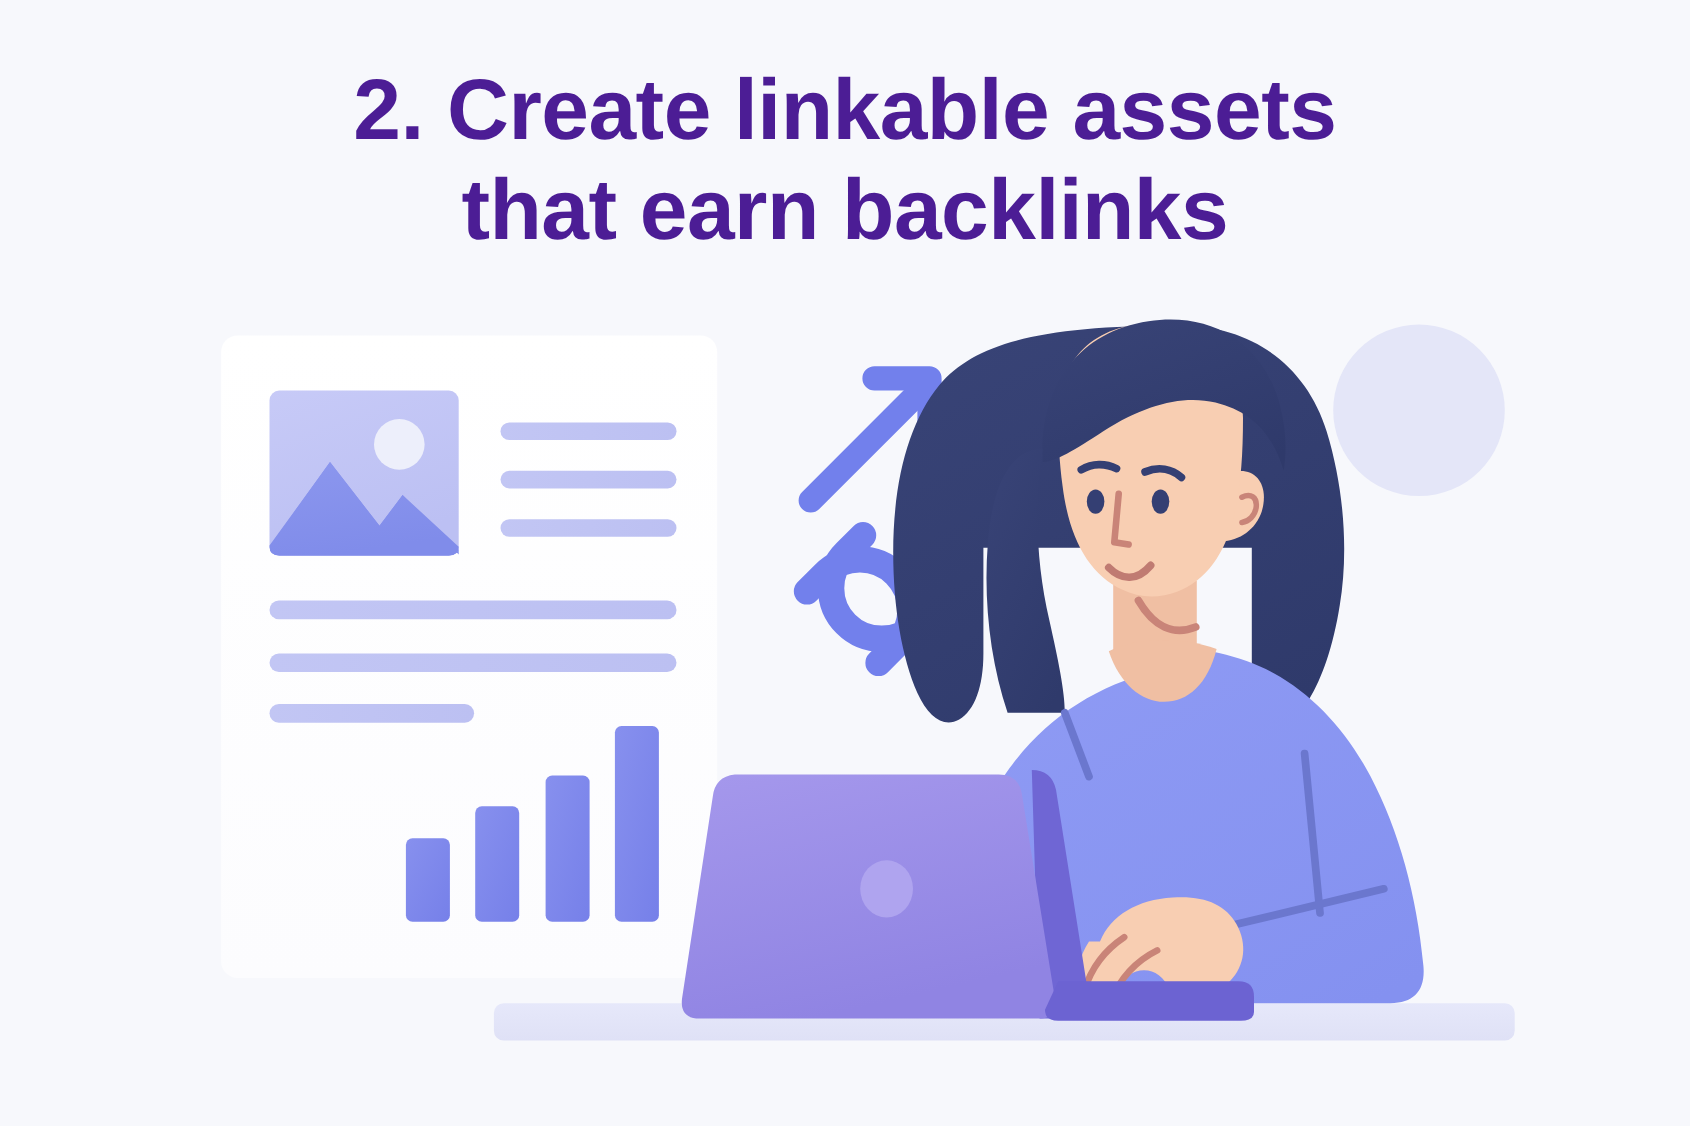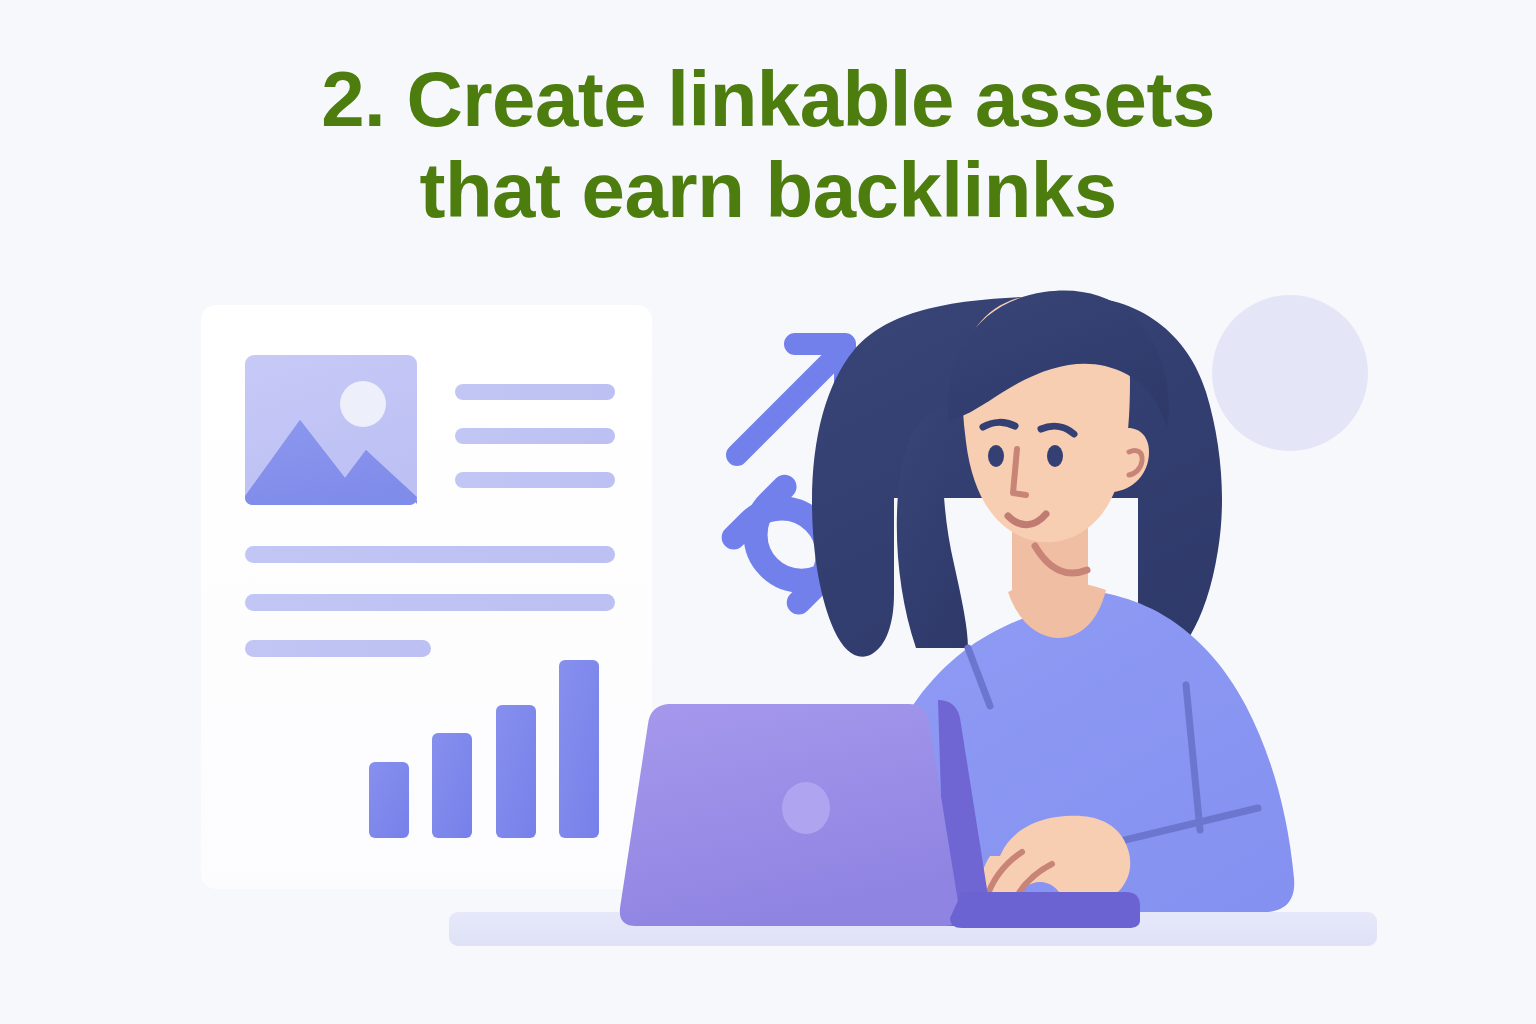--- a/index.html
+++ b/index.html
@@ -18,21 +18,21 @@
     width: 1536px;
     height: 1024px;
     background: #F7F8FC;
   }
   #heading {
     position: absolute;
     left: 0;
     top: 54px;
     width: 1536px;
     text-align: center;
-    color: #4d7c0f;
+    color: #4c1d95;
     font-family: "Liberation Sans", sans-serif;
     font-weight: bold;
     font-size: 78px;
     line-height: 1.17;
     letter-spacing: -0.5px;
     white-space: pre-line;
   }
   #art {
     position: absolute;
     left: 0;

